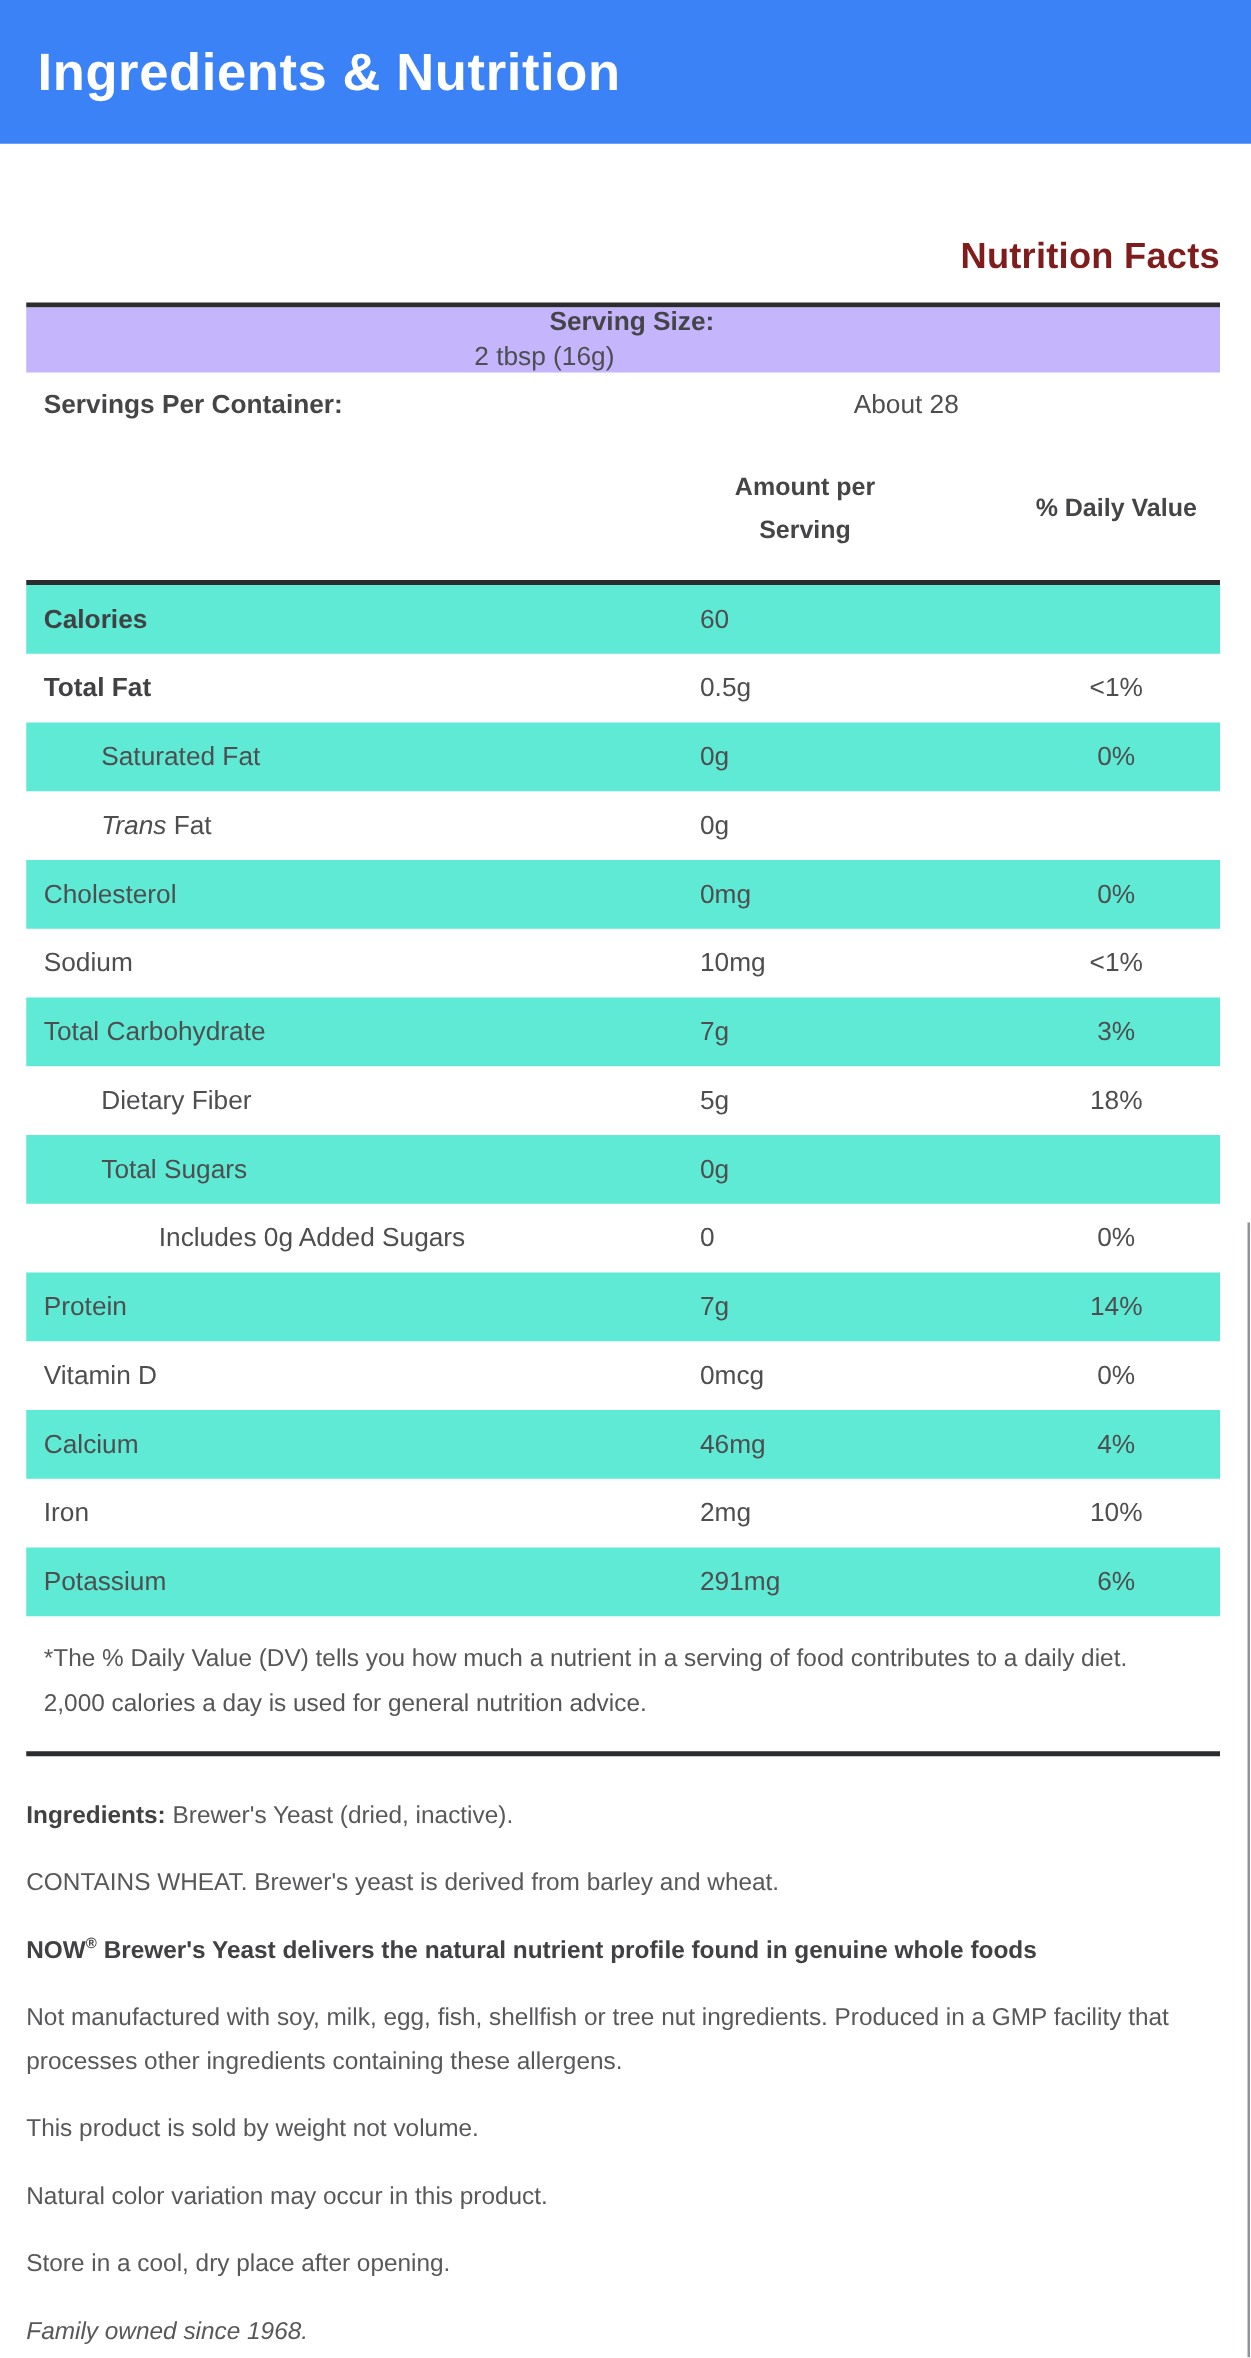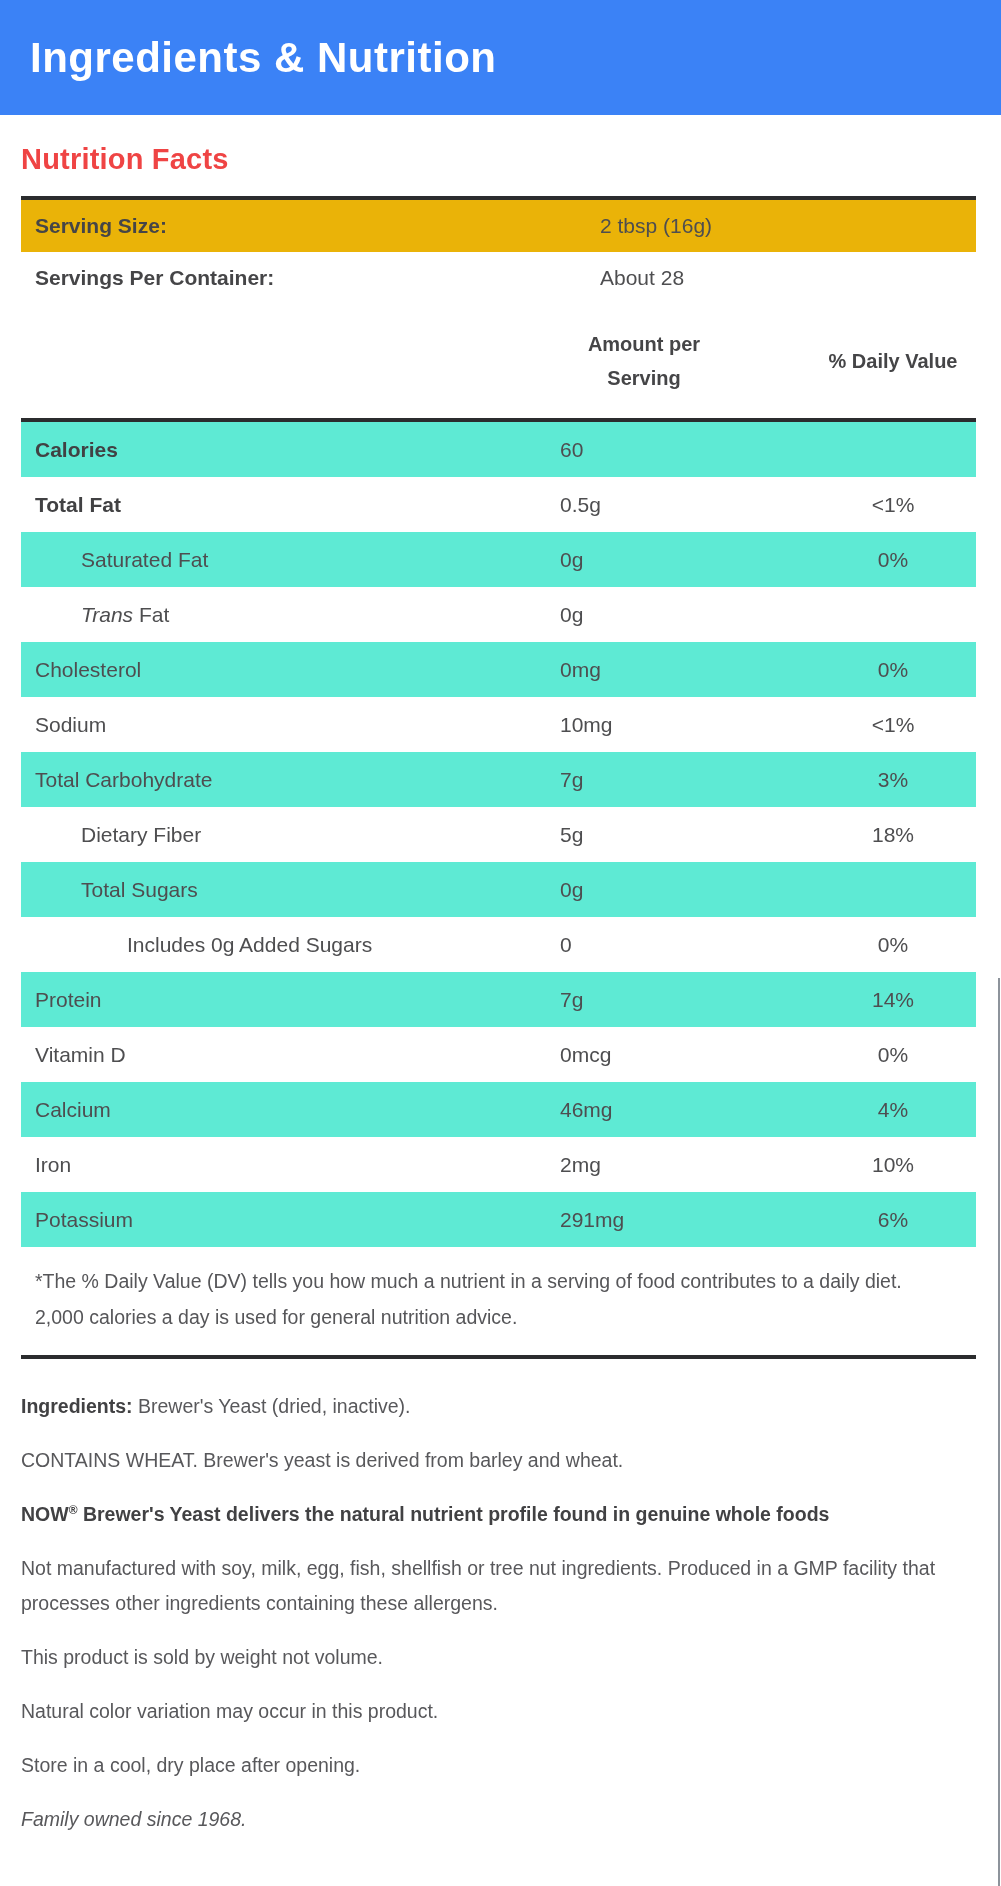--- a/index.html
+++ b/index.html
@@ -16,37 +16,38 @@
     background: #3b82f6;
     display: flex; align-items: center;
     padding-left: 30px;
   }
   .banner h1 {
     color: #ffffff; font-size: 42px; font-weight: 700;
     letter-spacing: 0.5px;
   }
   .content { padding: 0 25px 0 21px; }
   .nf-title {
-    margin-top: 28px;
-    font-size: 29px; font-weight: 700; color: #ef4444;
+    margin-top: 74px;
+    font-size: 29px; font-weight: 700; color: #7f1d1d;
     letter-spacing: 0.2px;
+    text-align: right;
   }
   .nf-table { margin-top: 20px; width: 955px; }
   .rule { height: 4px; background: #2b2c2e; width: 100%; }
   .srow {
     display: flex; align-items: center; height: 52px;
   }
-  .srow.alt { background: #eab308; }
+  .srow.alt { background: #c4b5fd; flex-direction: column; }
   .srow .s-label {
     flex: 1 1 auto; padding-left: 14px;
     font-size: 21px; font-weight: 700; color: #454547;
   }
   .srow .s-value {
     width: 250px; margin-right: 126px;
-    text-align: left; font-size: 21px; color: #4e4e50;
+    text-align: center; font-size: 21px; color: #4e4e50;
   }
   .head-row {
     display: flex; align-items: center; height: 114px; gap: 41px;
   }
   .head-row .h-spacer { flex: 1 1 auto; }
   .head-row .h-amount {
     width: 250px; display: flex; justify-content: center;
     font-size: 20px; font-weight: 700; color: #454547;
     text-align: center; line-height: 34px;
   }

